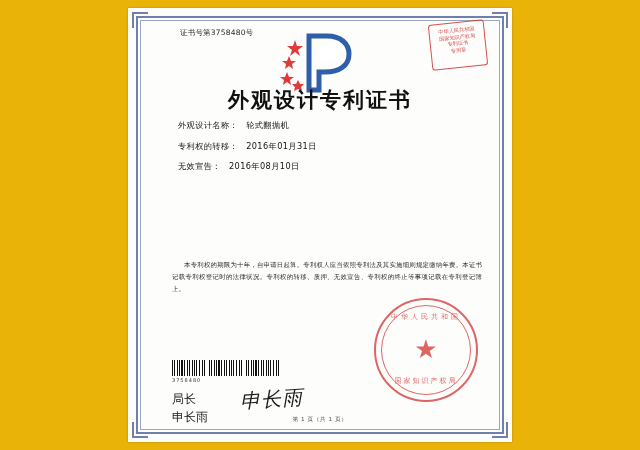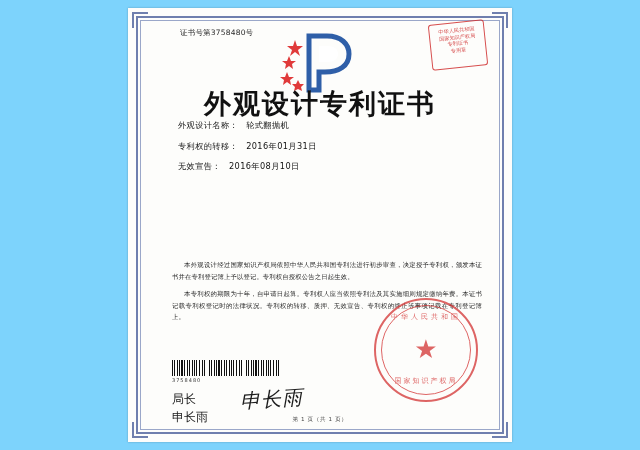--- a/index.html
+++ b/index.html
@@ -10,21 +10,21 @@
   body {
     width: 640px;
     height: 450px;
     overflow: hidden;
     font-family: "DejaVu Sans", "Liberation Sans", sans-serif;
   }
   #page {
     position: relative;
     width: 640px;
     height: 450px;
-    background: #7dd3fc;
+    background: #eab308;
   }
   
   .certificate {
     position: absolute;
     left: 128px;
     top: 8px;
     width: 384px;
     height: 434px;
     background: #fdfdfb;
     box-shadow: 0 0 2px rgba(0,0,0,0.25);
@@ -103,21 +103,21 @@
   }
 
   
   .doc-title {
     position: absolute;
     left: 0;
     right: 0;
     top: 78px;
     text-align: center;
     font-family: "DejaVu Serif", "Liberation Serif", serif;
-    font-size: 27px;
+    font-size: 21px;
     font-weight: bold;
     letter-spacing: 2px;
     color: #111;
   }
 
   
   .fields {
     position: absolute;
     left: 50px;
     top: 112px;
@@ -297,21 +297,20 @@
         <span class="field-label">专利权的转移：</span>
         <span class="field-value">2016年01月31日</span>
       </div>
       <div class="field-row">
         <span class="field-label">无效宣告：</span>
         <span class="field-value">2016年08月10日</span>
       </div>
     </div>
 
     <div class="body-text">
-      <p>本外观设计经过国家知识产权局依照中华人民共和国专利法进行初步审查，决定授予专利权，颁发本证书并在专利登记簿上予以登记。专利权自授权公告之日起生效。</p>
       <p>本专利权的期限为十年，自申请日起算。专利权人应当依照专利法及其实施细则规定缴纳年费。本证书记载专利权登记时的法律状况。专利权的转移、质押、无效宣告、专利权的终止等事项记载在专利登记簿上。</p>
     </div>
 
     <div class="barcode"></div>
     <div class="barcode-caption">3758480</div>
 
     <div class="director">
       <div>局长</div>
       <div>申长雨</div>
     </div>

